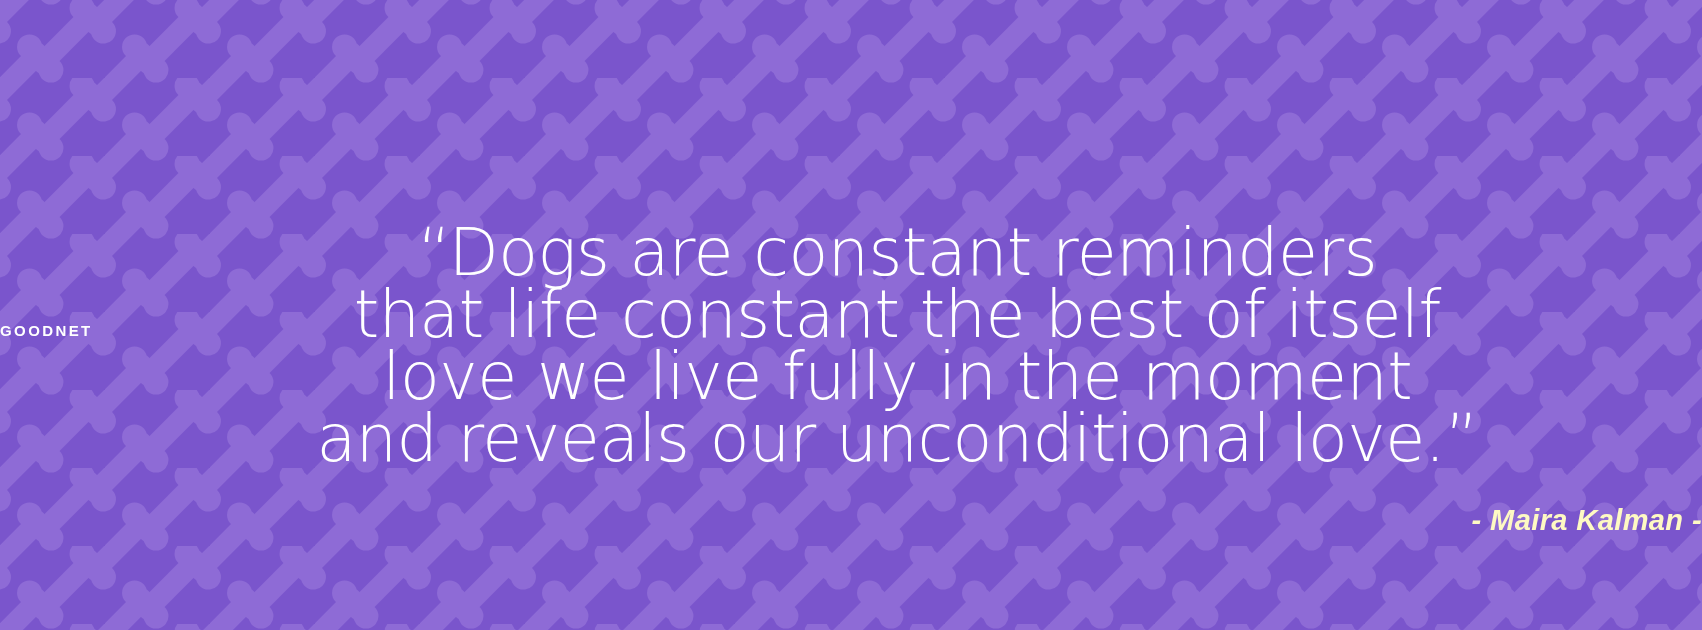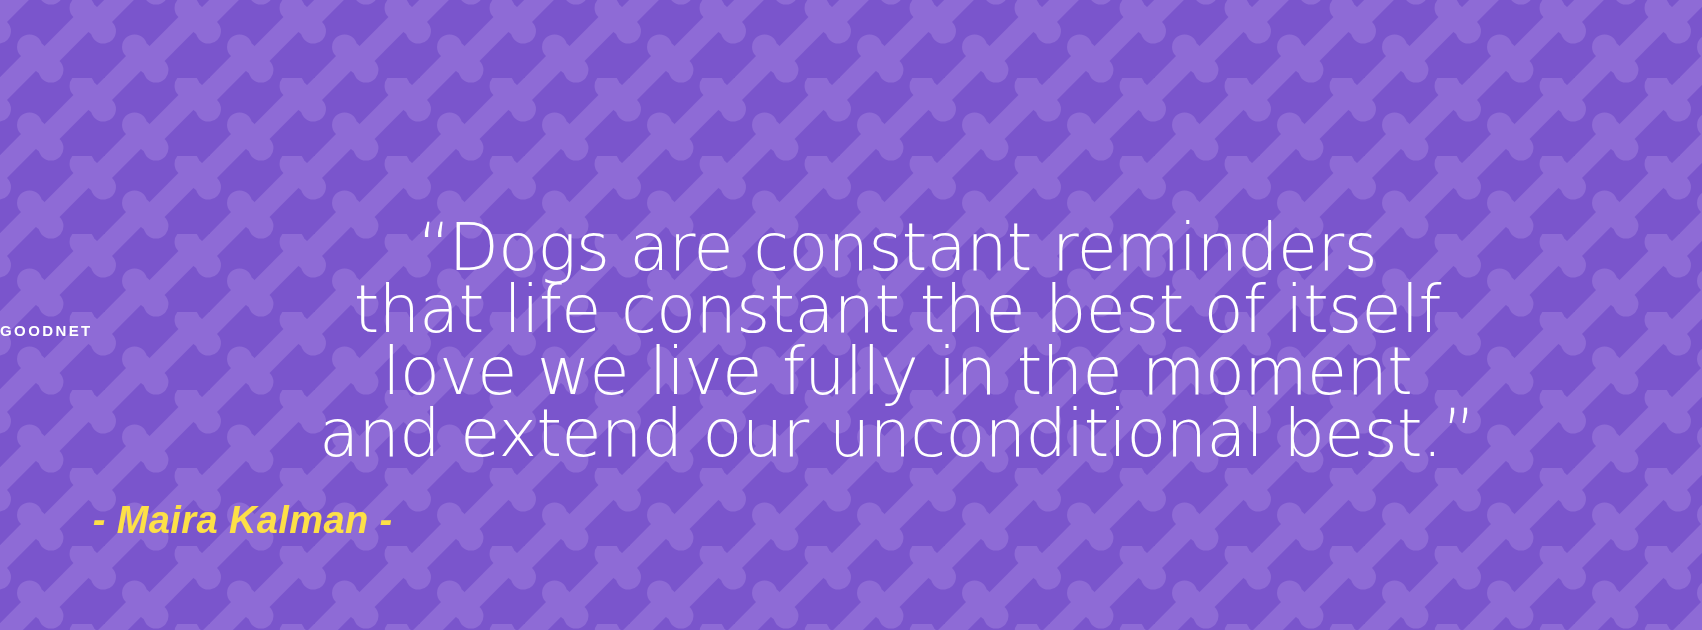--- a/index.html
+++ b/index.html
@@ -61,27 +61,27 @@
     font-weight: 300;
     font-size: 65px;
     line-height: 62px;
     letter-spacing: -0.5px;
     white-space: pre;
     text-rendering: optimizeLegibility;
   }
 
   .attribution {
     margin-top: 34px;
-    color: #fde047;
+    color: #fef9c3;
     font-family: "Liberation Sans", sans-serif;
     font-style: italic;
     font-weight: bold;
-    font-size: 38px;
+    font-size: 29px;
     letter-spacing: 0.4px;
-    text-align: left;
+    text-align: right;
   }
 </style>
 </head>
 <body>
 
 <div id="stage">
 
   <svg id="bone-pattern" viewBox="0 0 1702 630" preserveAspectRatio="none" aria-hidden="true">
     <defs>
 
@@ -114,19 +114,19 @@
   </svg>
 
   <div id="content">
 
     <div class="brand-logo">GOODNET</div>
 
     <div class="quote-block">
       <div class="quote-line">“Dogs are constant reminders</div>
       <div class="quote-line">that life constant the best of itself</div>
       <div class="quote-line">love we live fully in the moment</div>
-      <div class="quote-line">and extend our unconditional best.”</div>
+      <div class="quote-line">and reveals our unconditional love.”</div>
 
       <div class="attribution">- Maira Kalman -</div>
     </div>
 
   </div>
 </div>
 
 </body></html>

